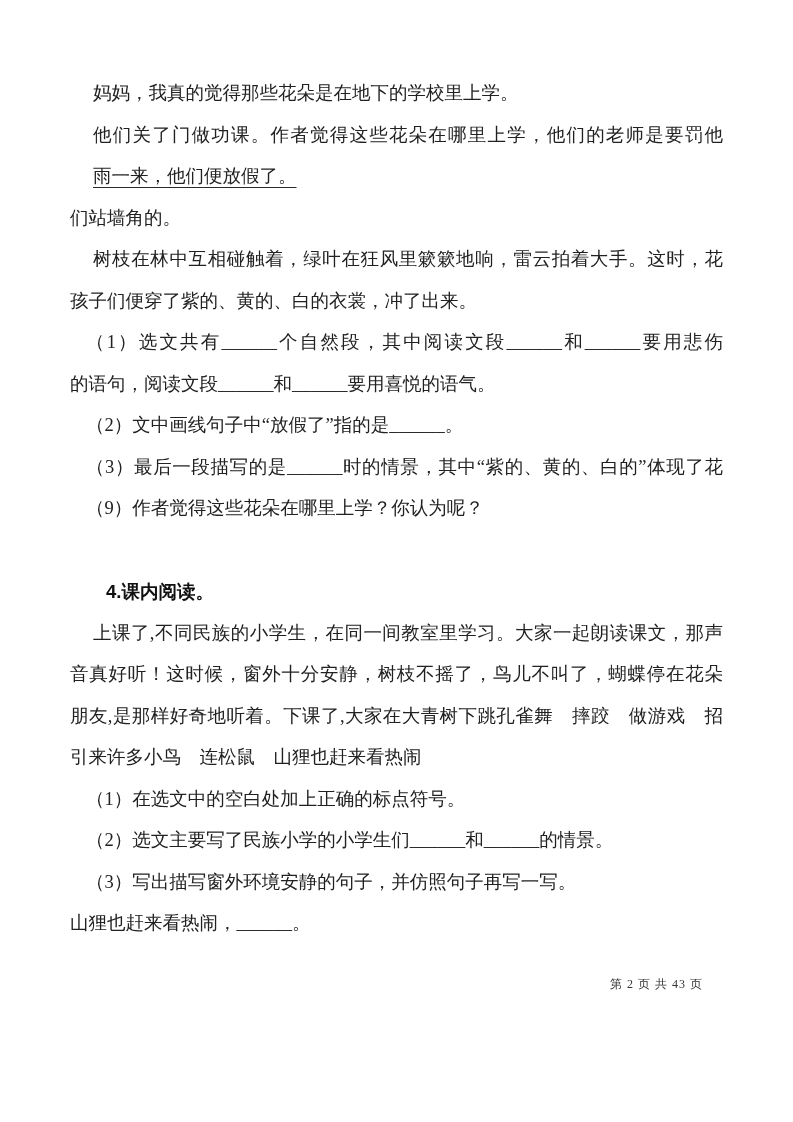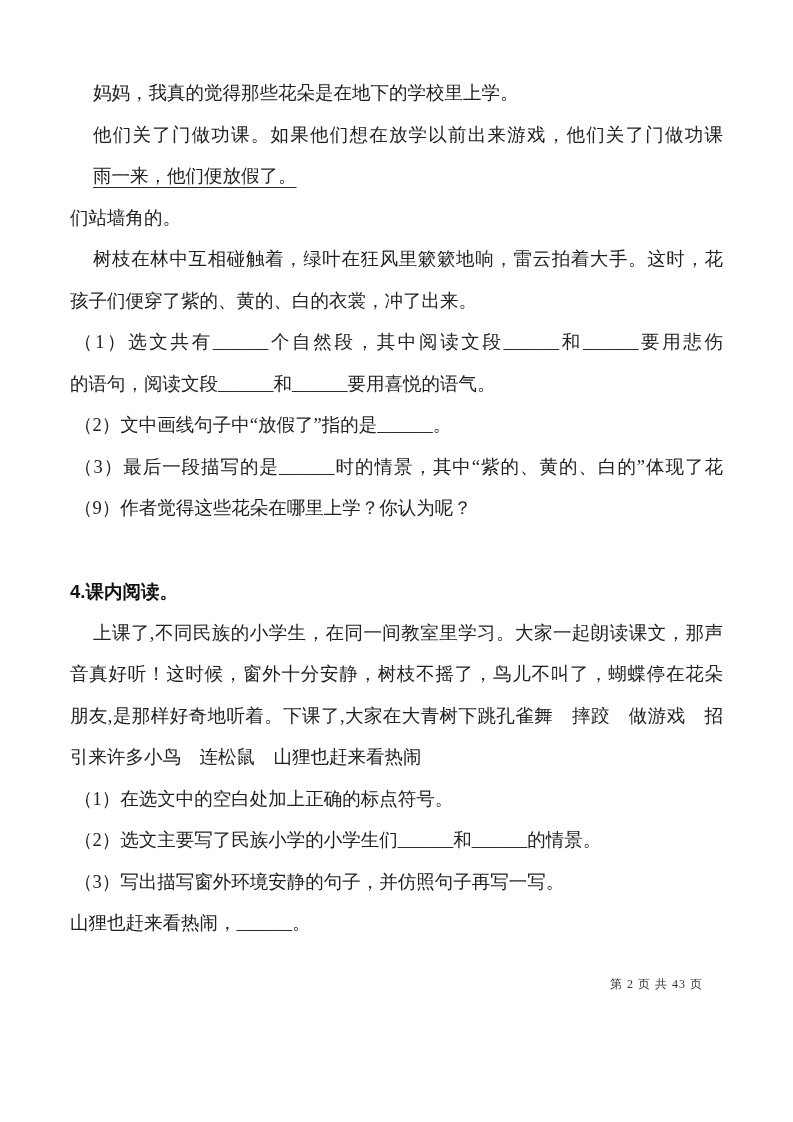--- a/index.html
+++ b/index.html
@@ -24,55 +24,56 @@
   }
   .ln {
     margin: 0;
     font-size: 18.5px;
     line-height: 41.5px;
     letter-spacing: 0;
     white-space: normal;
     color: #212121;
   }
   .indent { text-indent: 23px; }
-  .q { padding-left: 4px; }
+  .q { padding-left: 4px; margin-left: 12px; }
   .just {
     text-align: justify;
     text-align-last: justify;
     text-justify: inter-character;
   }
   .underline {
     text-decoration: underline;
     text-underline-offset: 5px;
     text-decoration-thickness: 1.4px;
     text-decoration-color: #2a2a2a;
   }
   .spacer { height: 41.5px; }
   .heading {
     font-family: "Liberation Sans", "DejaVu Sans", sans-serif;
     font-weight: bold;
     color: #111111;
+    margin-left: 36px;
   }
   .footer {
     margin-top: 31px;
     text-align: right;
     padding-right: 20px;
     font-size: 12px;
     line-height: 16px;
     color: #333333;
     letter-spacing: 1px;
   }
 </style>
 </head>
 <body>
 
 <div class="page">
 
   <p class="ln indent">妈妈，我真的觉得那些花朵是在地下的学校里上学。</p>
-  <p class="ln indent just">他们关了门做功课。如果他们想在放学以前出来游戏，他们关了门做功课</p>
+  <p class="ln indent just">他们关了门做功课。作者觉得这些花朵在哪里上学，他们的老师是要罚他</p>
   <p class="ln indent underline">雨一来，他们便放假了。</p>
   <p class="ln">们站墙角的。</p>
   <p class="ln indent just">树枝在林中互相碰触着，绿叶在狂风里簌簌地响，雷云拍着大手。这时，花</p>
   <p class="ln">孩子们便穿了紫的、黄的、白的衣裳，冲了出来。</p>
 
   <p class="ln q just">（1）选文共有______个自然段，其中阅读文段______和______要用悲伤</p>
   <p class="ln">的语句，阅读文段______和______要用喜悦的语气。</p>
   <p class="ln q">（2）文中画线句子中“放假了”指的是______。</p>
   <p class="ln q just">（3）最后一段描写的是______时的情景，其中“紫的、黄的、白的”体现了花</p>
   <p class="ln q">（9）作者觉得这些花朵在哪里上学？你认为呢？</p>

